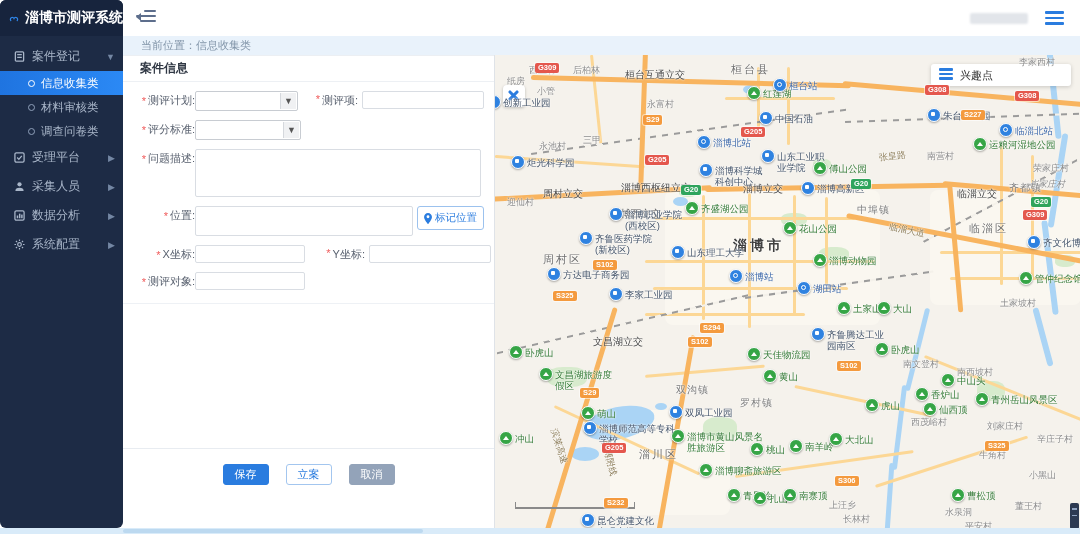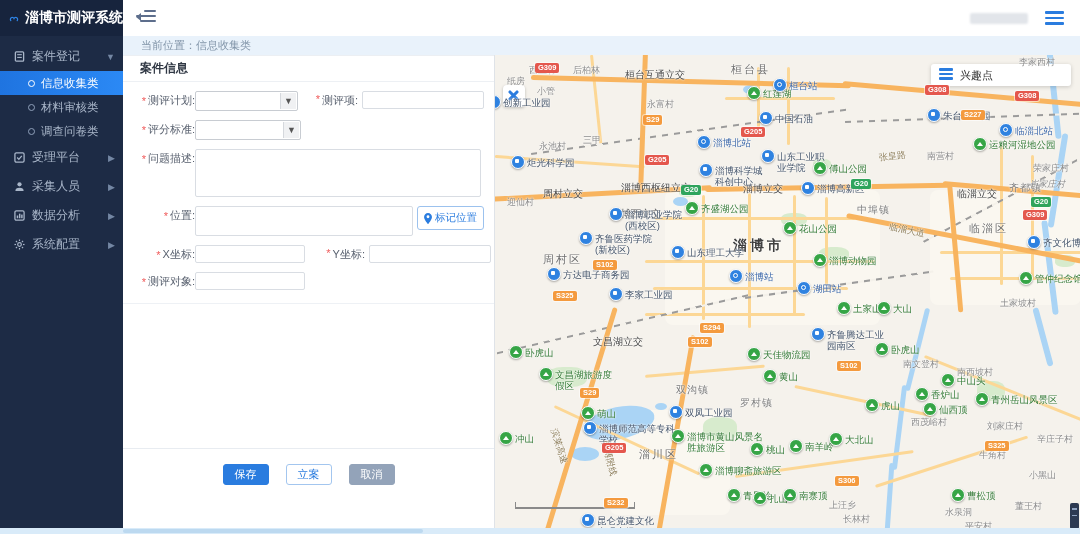--- a/index.html
+++ b/index.html
@@ -1,19 +1,19 @@
 <!DOCTYPE html>
 <html><head>
 <meta charset="utf-8">
 <style>
   html,body{margin:0;padding:0;background:#fff;font-family:"Liberation Sans","DejaVu Sans",sans-serif;}
   #app{position:relative;width:1080px;height:534px;overflow:hidden;background:#fff;}
 
   
-  #sidebar{position:absolute;left:0;top:0;width:123px;height:528px;background:#1d2b45;overflow:hidden;}
+  #sidebar{position:absolute;left:0;top:0;width:123px;height:528px;background:#1d2b45;overflow:hidden;border-radius:6px;}
   .logo{height:36px;background:#17243d;display:flex;align-items:center;padding-left:9px;gap:6px;overflow:hidden;}
   .logo-text{color:#fff;font-size:14px;font-weight:bold;white-space:nowrap;}
   .menu{margin-top:6px;}
   .mitem{height:29px;display:flex;align-items:center;padding:0 8px 0 13px;color:#a9b6c9;font-size:12px;gap:7px;cursor:pointer;}
   .mitem .chev{margin-left:auto;color:#7487a3;font-size:9px;}
   .micon{width:12px;height:12px;flex:none;display:flex;align-items:center;justify-content:center;}
   .micon svg{display:block;}
   .subitem{height:24px;display:flex;align-items:center;padding-left:28px;color:#a9b6c9;font-size:11.5px;gap:6px;cursor:pointer;}
   .subitem .dot{width:5px;height:5px;border:1px solid #8fa0ba;border-radius:50%;flex:none;}
   .subitem.active{background:linear-gradient(90deg,#1f74e0,#2b89f5);color:#fff;}

